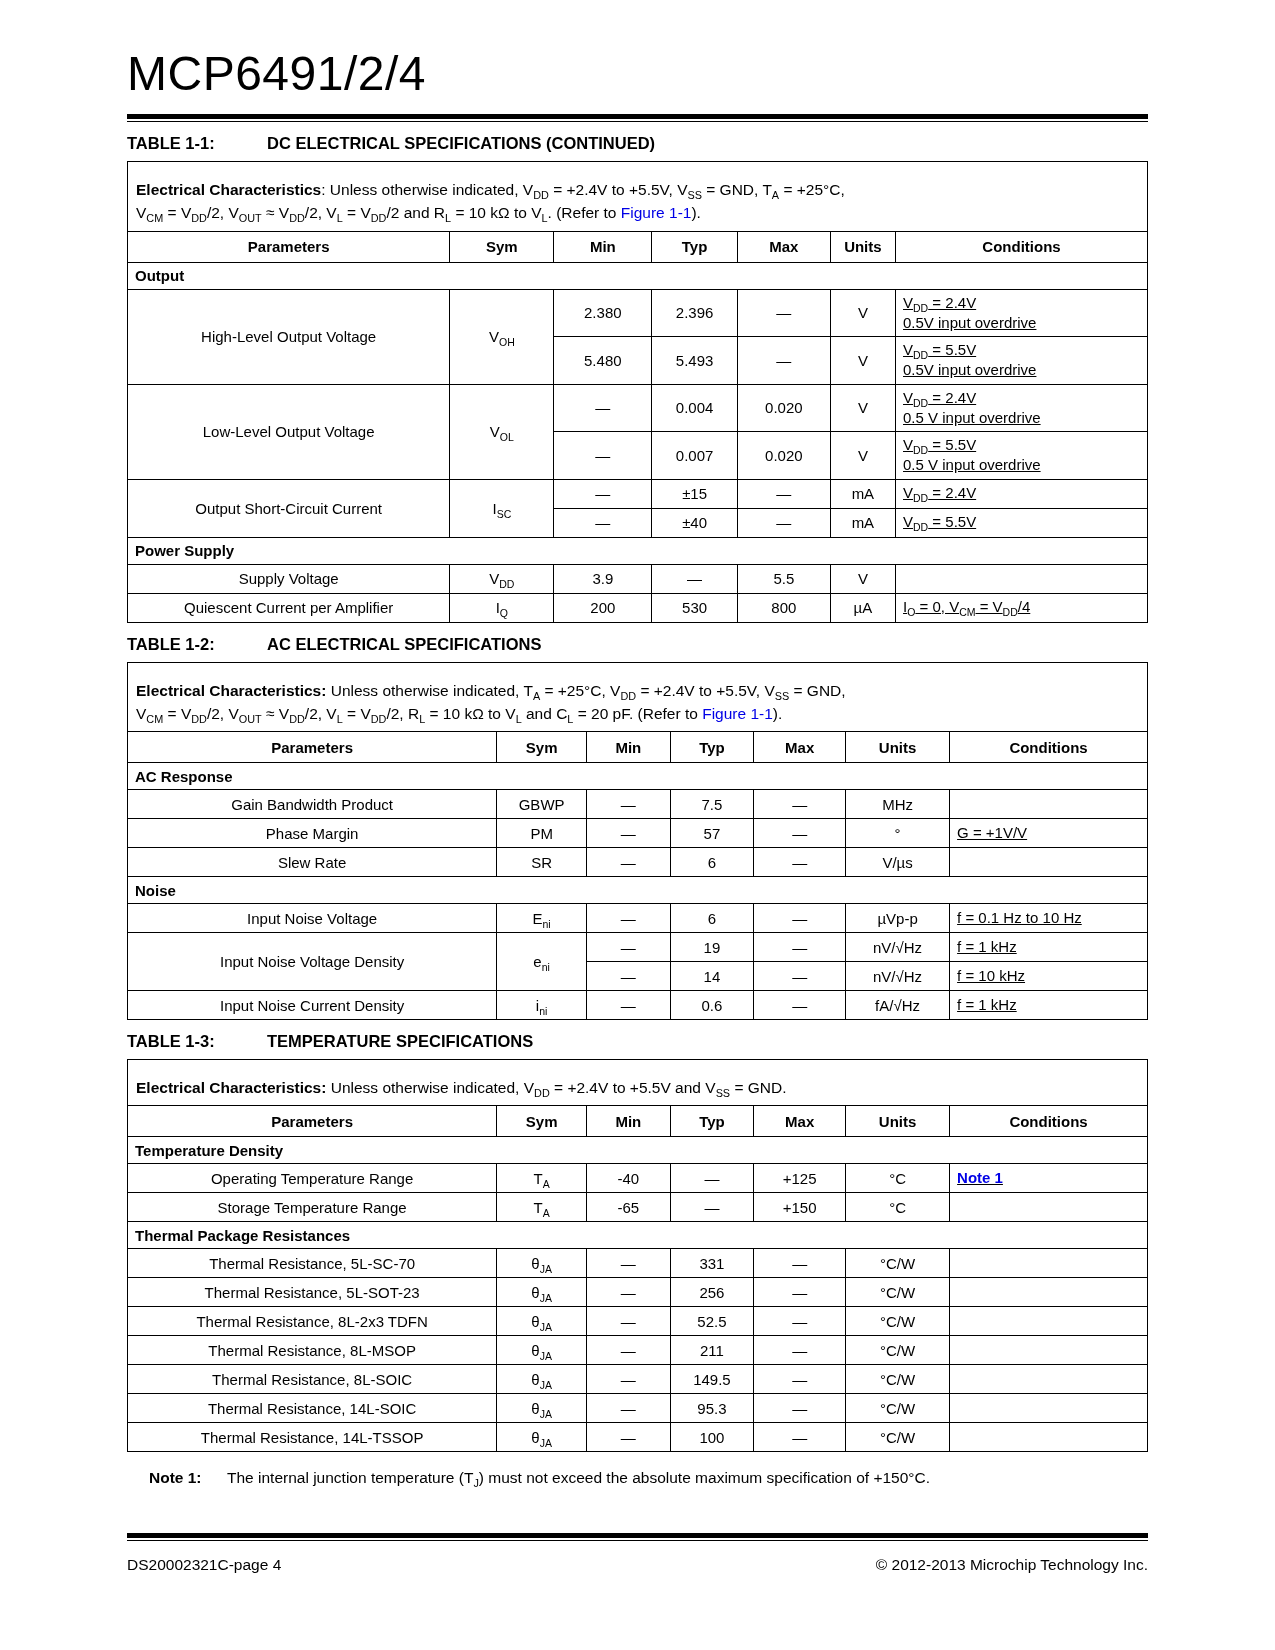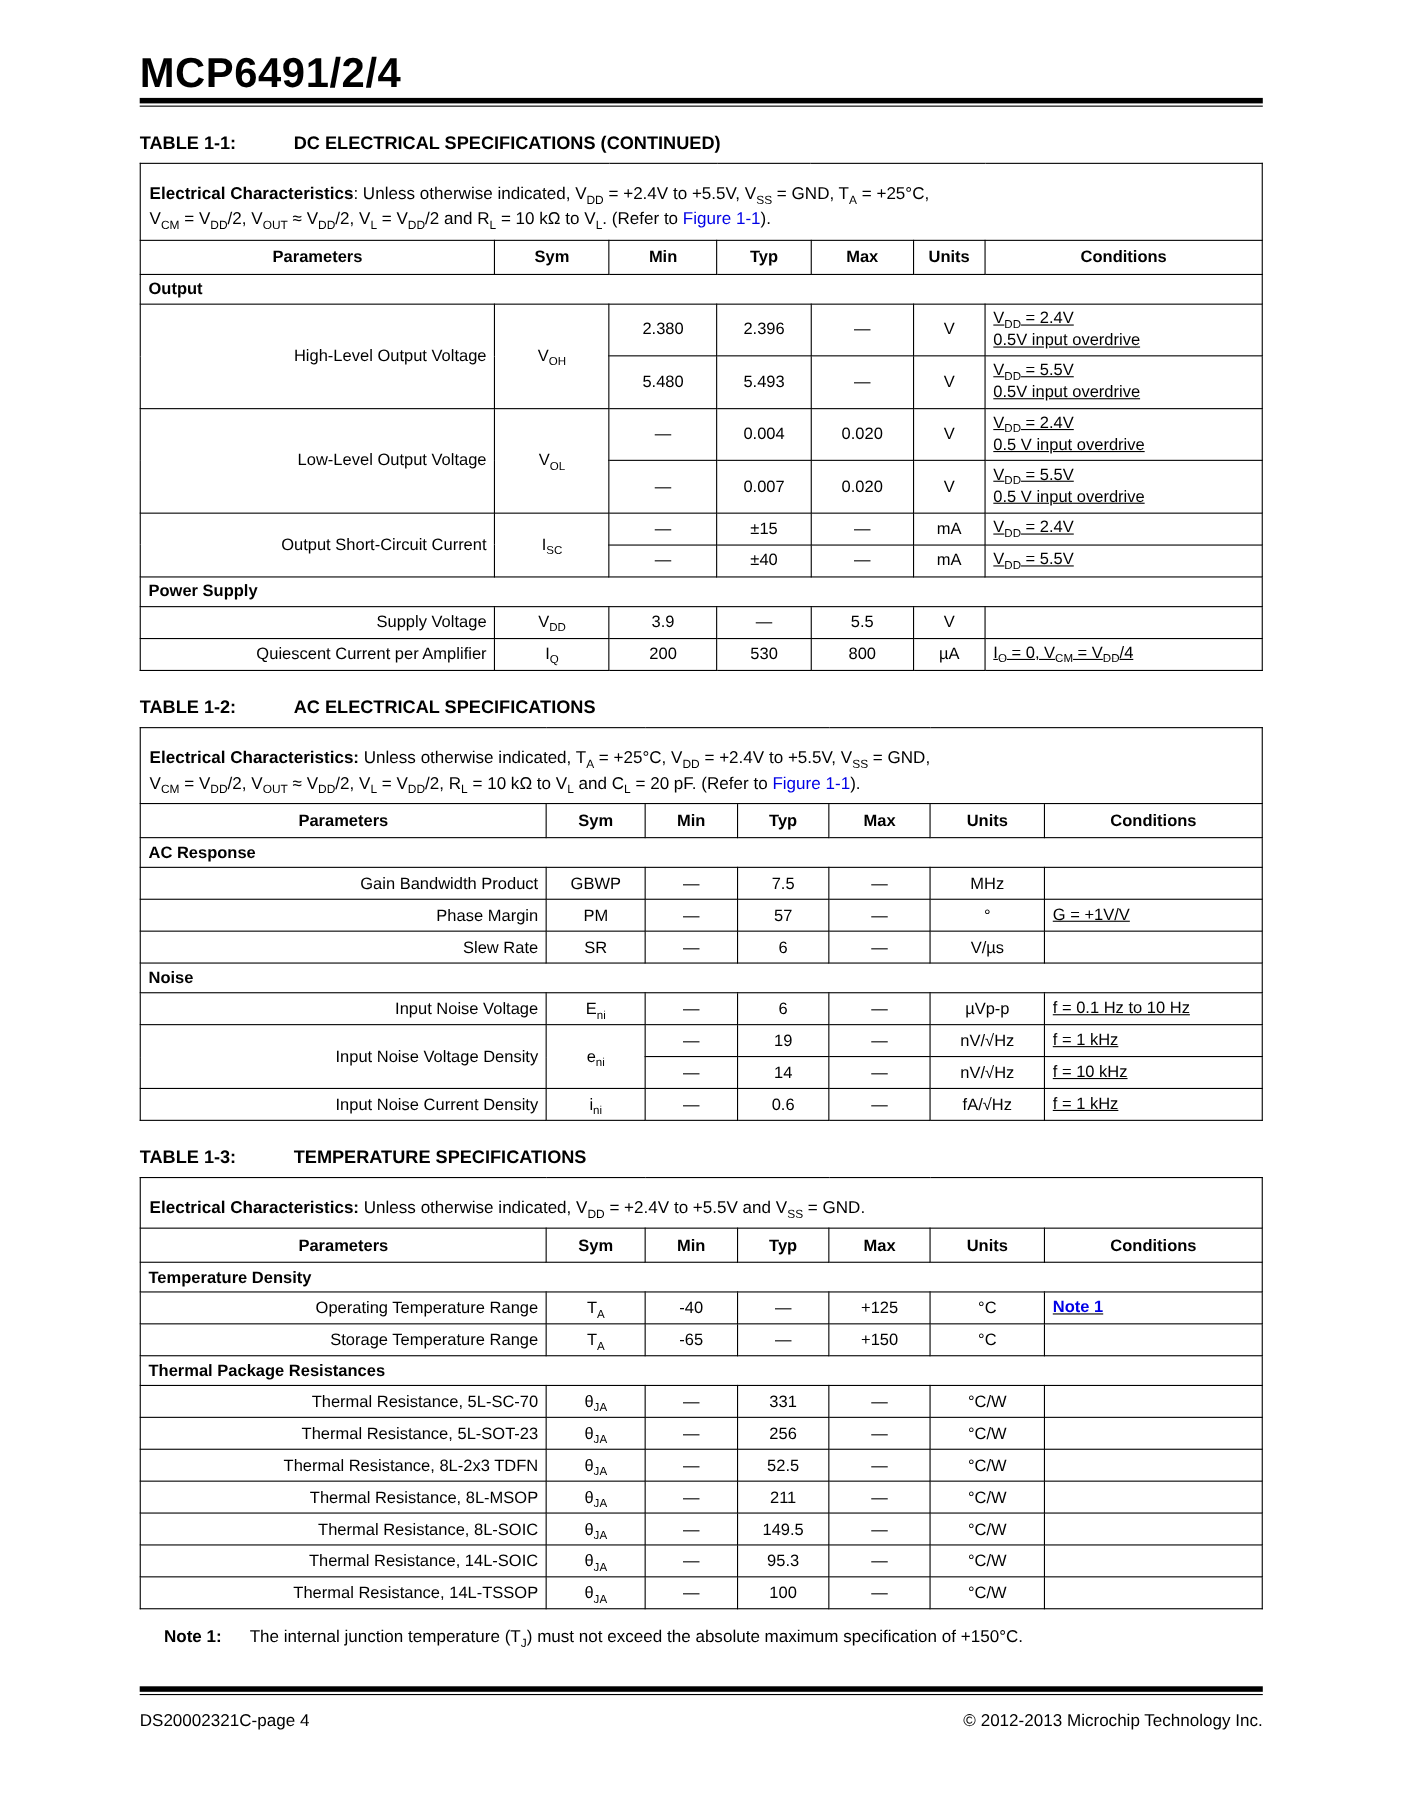--- a/index.html
+++ b/index.html
@@ -10,30 +10,31 @@
     font-family:"Liberation Sans", sans-serif;
     color:#000;
     position:relative;
   }
   .page {
     position:absolute; inset:0;
     padding:46px 127px 0 127px;
     height:1650px; overflow:hidden;
   }
   .doc-title {
-    font-size:38px; font-weight:700; letter-spacing:0.5px;
+    font-size:48px; font-weight:400; letter-spacing:0.5px;
+    margin-bottom:13px;
   }
   .header-rule {
     height:8px;
     border-top:5px solid #000;
     border-bottom:1px solid #000;
   }
   .caption {
     display:flex; align-items:flex-start;
-    margin:24px 0 8px 0;
+    margin:12px 0 8px 0;
     font-weight:700; font-size:16.5px;
   }
   .cap-label { width:140px; flex:none; }
   .spec-table {
     width:100%;
     border-collapse:collapse;
     font-size:15px;
   }
   .spec-table td, .spec-table th {
     border:1px solid #000;
@@ -41,21 +42,21 @@
     vertical-align:middle;
   }
   .note-row td {
     font-size:15.5px;
     line-height:1.5;
     padding:16px 8px 6px 8px;
   }
   .head-row th { text-align:center; height:31px; font-weight:700; }
   .section-row td { font-weight:700; height:27px; }
   .data-row td { height:29px; }
-  .param { text-align:right; vertical-align:top; padding-top:4px; }
+  .param { text-align:center; vertical-align:top; padding-top:4px; }
   .sym   { text-align:center; vertical-align:top; padding-top:4px; }
   .val   { text-align:center; }
   .cond  { text-align:left; line-height:1.35;text-decoration:underline; }
   sub { font-size:0.7em; line-height:0; }
   .doc-link { color:var(--link-color, #0000e6); cursor:pointer; }
   .footnote {
     display:flex;
     margin:15px 0 0 22px;
     font-size:15.5px;
     line-height:1.4;

